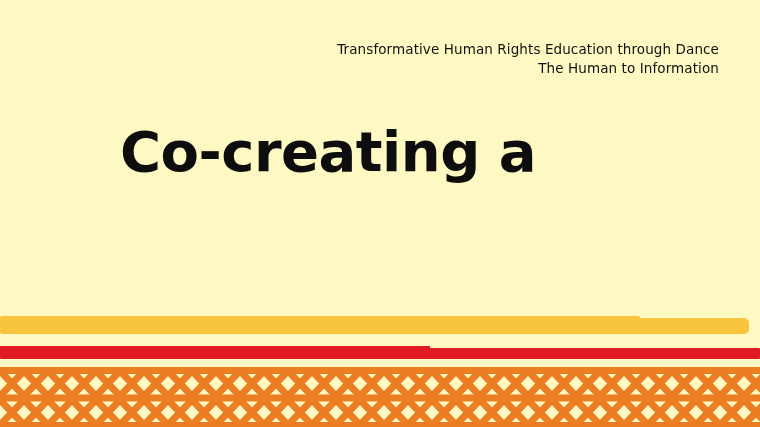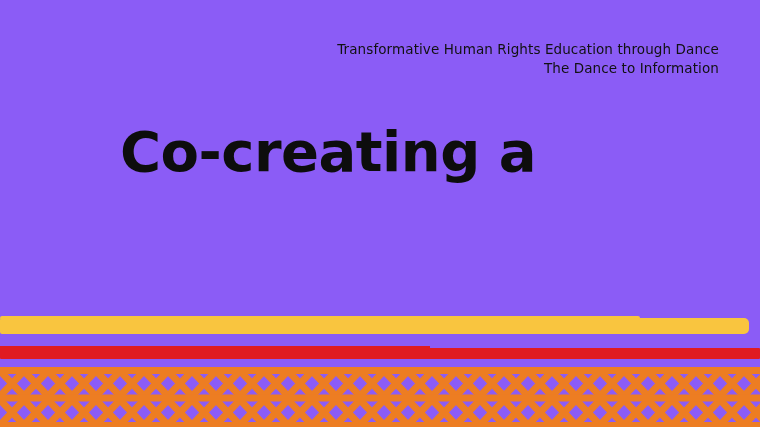--- a/index.html
+++ b/index.html
@@ -4,21 +4,21 @@
 <style>
   html, body {
     margin: 0;
     padding: 0;
     background: #ffffff;
   }
   #slide {
     position: relative;
     width: 760px;
     height: 427px;
-    background: #8b5cf6;
+    background: #fef9c3;
     overflow: hidden;
     font-family: "DejaVu Sans", sans-serif;
   }
 
   
   .header {
     position: absolute;
     top: 40px;
     right: 41px;
     width: 420px;
@@ -106,21 +106,21 @@
     display: block;
   }
 </style>
 </head>
 <body>
 
 <div id="slide">
 
   <div class="header">
     <span class="header-line">Transformative Human Rights Education through Dance</span>
-    <span class="header-line">The Dance to Information</span>
+    <span class="header-line">The Human to Information</span>
   </div>
 
   <div class="title-block">
     <span class="title-line">Co-creating a</span>
   </div>
 
   <div class="band-yellow"></div>
   <div class="band-red"></div>
 
   <div class="lattice">

